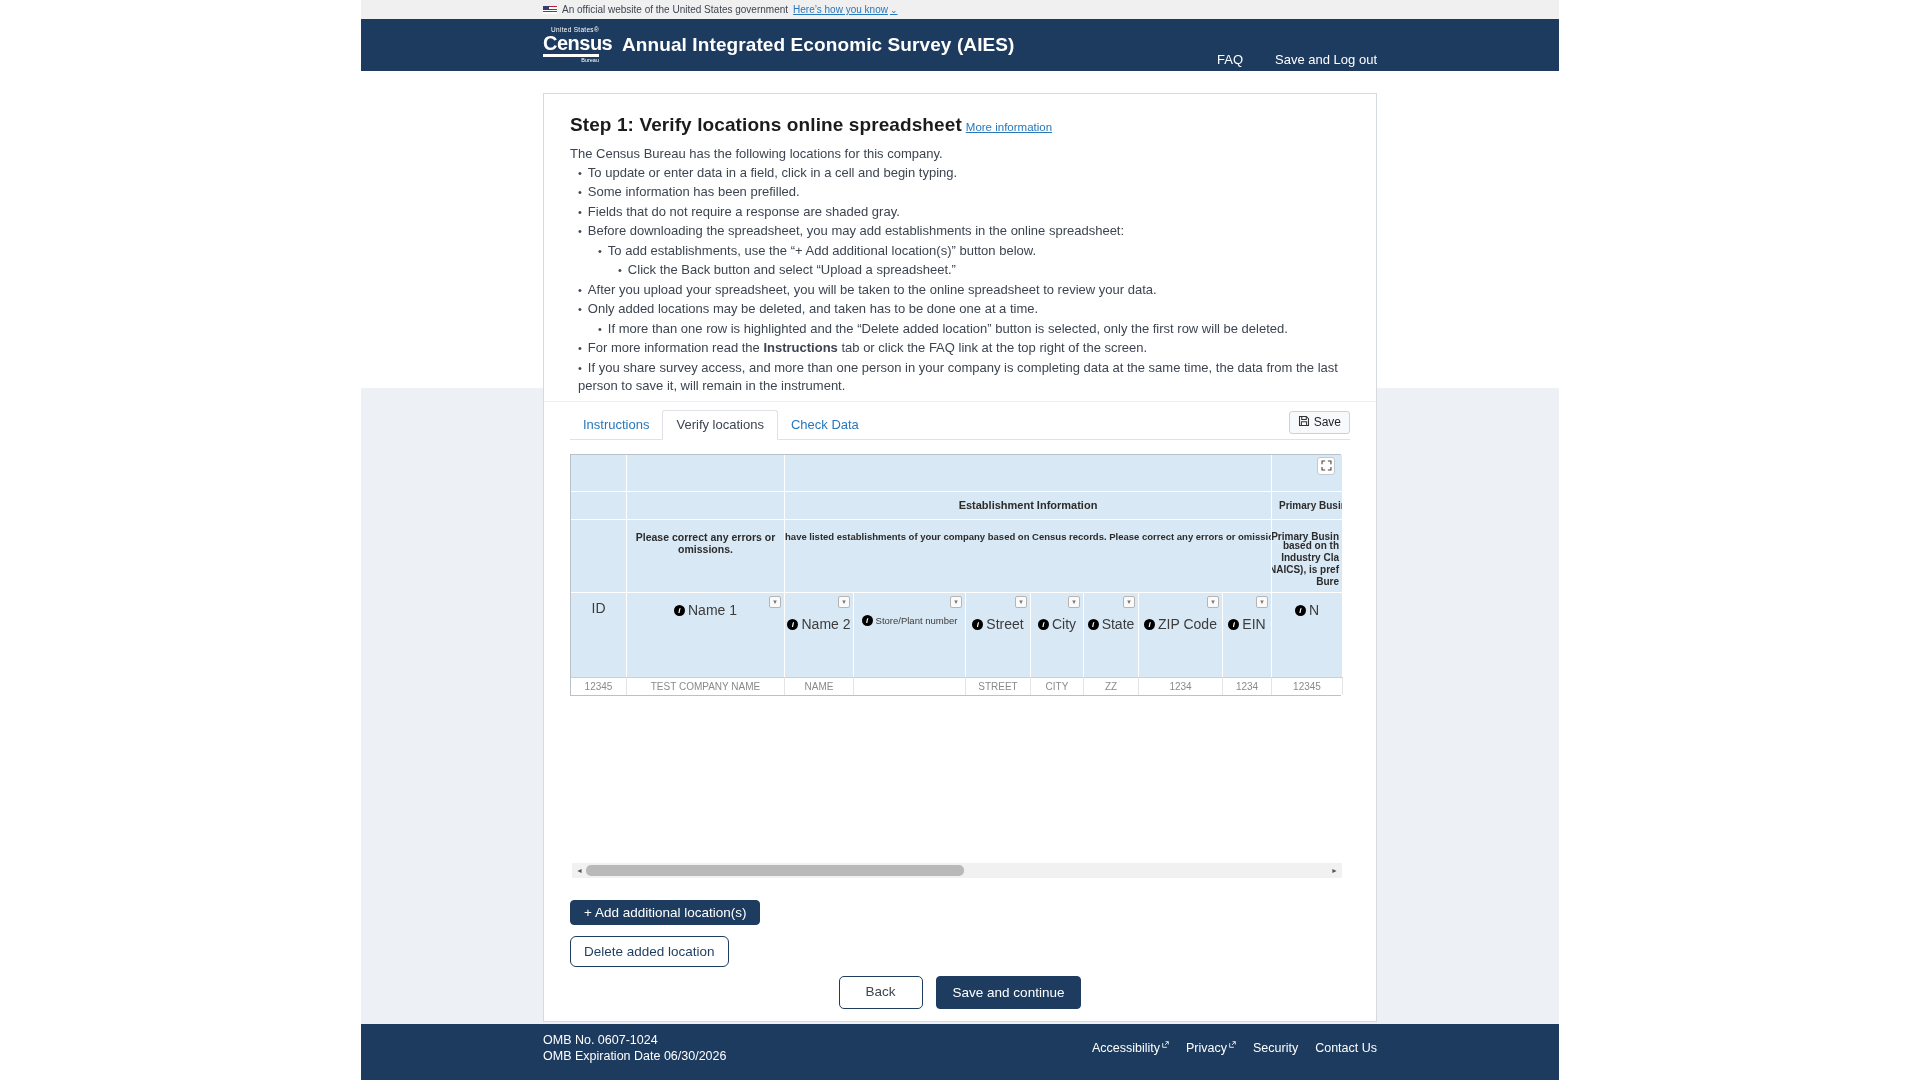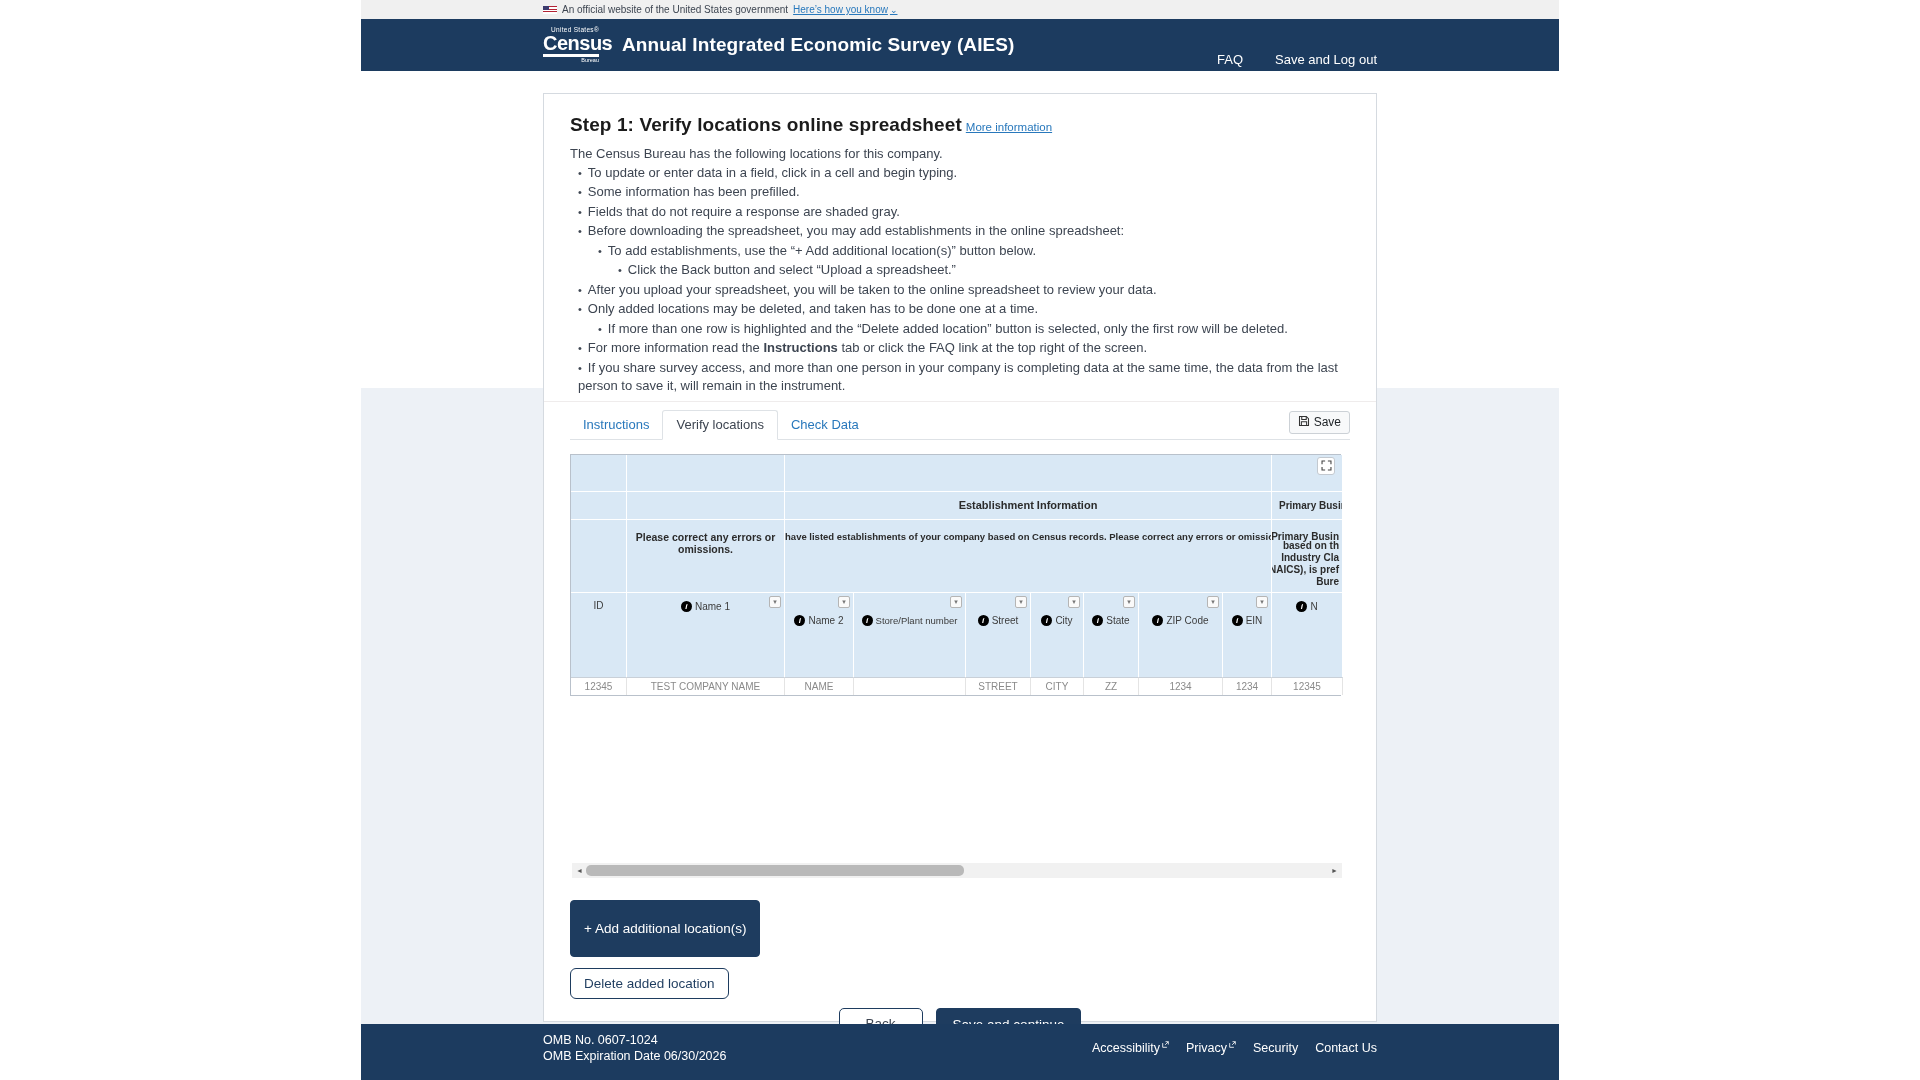--- a/index.html
+++ b/index.html
@@ -65,21 +65,21 @@
   .hcell { background:#d9e8f5; border-right:1px solid #fff; border-bottom:1px solid #fff; position:relative; overflow:hidden;}
   .est-span { grid-column:3 / span 7; }
   .ghead { display:flex; align-items:center; justify-content:center; font-size:11px; font-weight:bold; color:#2b2b2b;}
   .ghead-clip { display:block; font-size:10px; font-weight:bold; color:#2b2b2b; white-space:nowrap; padding:8px 0 0 7px;}
   .note { display:flex; justify-content:center; font-size:10.5px; font-weight:bold; color:#2b2b2b;
     text-align:center; padding-top:11px; line-height:12px;}
   .note-wide { font-size:9.5px; white-space:nowrap; }
   .prim-note { font-size:10px; font-weight:bold; color:#2b2b2b; }
   .prim-note span { position:absolute; right:3px; white-space:nowrap; line-height:12px;}
   .colh { border-right:1px solid #fff; background:#d9e8f5; position:relative;
-    font-size:10px; color:#3c3c3c; text-align:center; overflow:hidden;}
+    font-size:14px; color:#3c3c3c; text-align:center; overflow:hidden;}
   .colh .lab { display:inline-flex; align-items:center; gap:3px; white-space:nowrap; max-width:100%;}
   .pt6  { padding-top:7px; }
   .pt20 { padding-top:21px; }
   .info-icon { width:11px; height:11px; border-radius:50%; background:#000; color:#fff;
     display:inline-flex; align-items:center; justify-content:center; flex:0 0 auto; cursor:pointer;}
   .info-icon::before { content:"i"; font-size:8px; font-weight:bold; font-style:italic;}
   .filter-icon { position:absolute; top:3px; right:3px; width:12px; height:12px; border:1px solid #b5b5b5;
     background:#fafafa; border-radius:2px; display:flex; align-items:center; justify-content:center; cursor:pointer;}
   .filter-icon::before { content:"▾"; font-size:7px; color:#777; }
   .dcell { background:#fff; border-right:1px solid #e4e4e4; border-top:1px solid #c9d0d8;
@@ -89,21 +89,21 @@
     border:1px solid #c3c9d0; border-radius:3px; display:flex; align-items:center; justify-content:center; cursor:pointer;}
 
   .hscroll { position:absolute; left:2px; bottom:0; width:770px; height:15px; background:#f1f1f1;
     display:flex; align-items:center; justify-content:space-between; }
   .scroll-arrow { font-size:7px; color:#555; padding:0 4px; cursor:pointer; }
   .scroll-thumb { position:absolute; left:14px; top:2px; width:378px; height:11px; background:#b9b9b9;
     border-radius:5px; cursor:grab;}
 
   
   .btn { font-size:13.5px; border-radius:4px; cursor:pointer; display:inline-block; }
-  .btn-add { background:#1e3c5f; color:#fff; border:1px solid #1e3c5f; padding:20px 13px; margin-top:22px; }
+  .btn-add { background:#1e3c5f; color:#fff; border:1px solid #1e3c5f; padding:4px 13px; margin-top:22px; }
   .btn-del { background:#fff; color:#1e3c5f; border:1.5px solid #1e3c5f; border-radius:6px;
     padding:7px 13px; margin-top:11px; display:inline-block;}
   .nav-row { display:flex; justify-content:center; gap:13px; margin-top:9px; }
   .btn-back { background:#fff; color:#3d4551; border:1.5px solid #1e3c5f; padding:7px 26px; border-radius:5px;}
   .btn-save { background:#1e3c5f; color:#fff; border:1px solid #1e3c5f; padding:8px 16px; }
 
   
   .footer { height:56px; background:#1c3b5f; flex:0 0 auto; }
   .footer .container { display:flex; height:100%; color:#fff; }
   .omb { padding-top:8px; font-size:12.5px; line-height:16px; }

